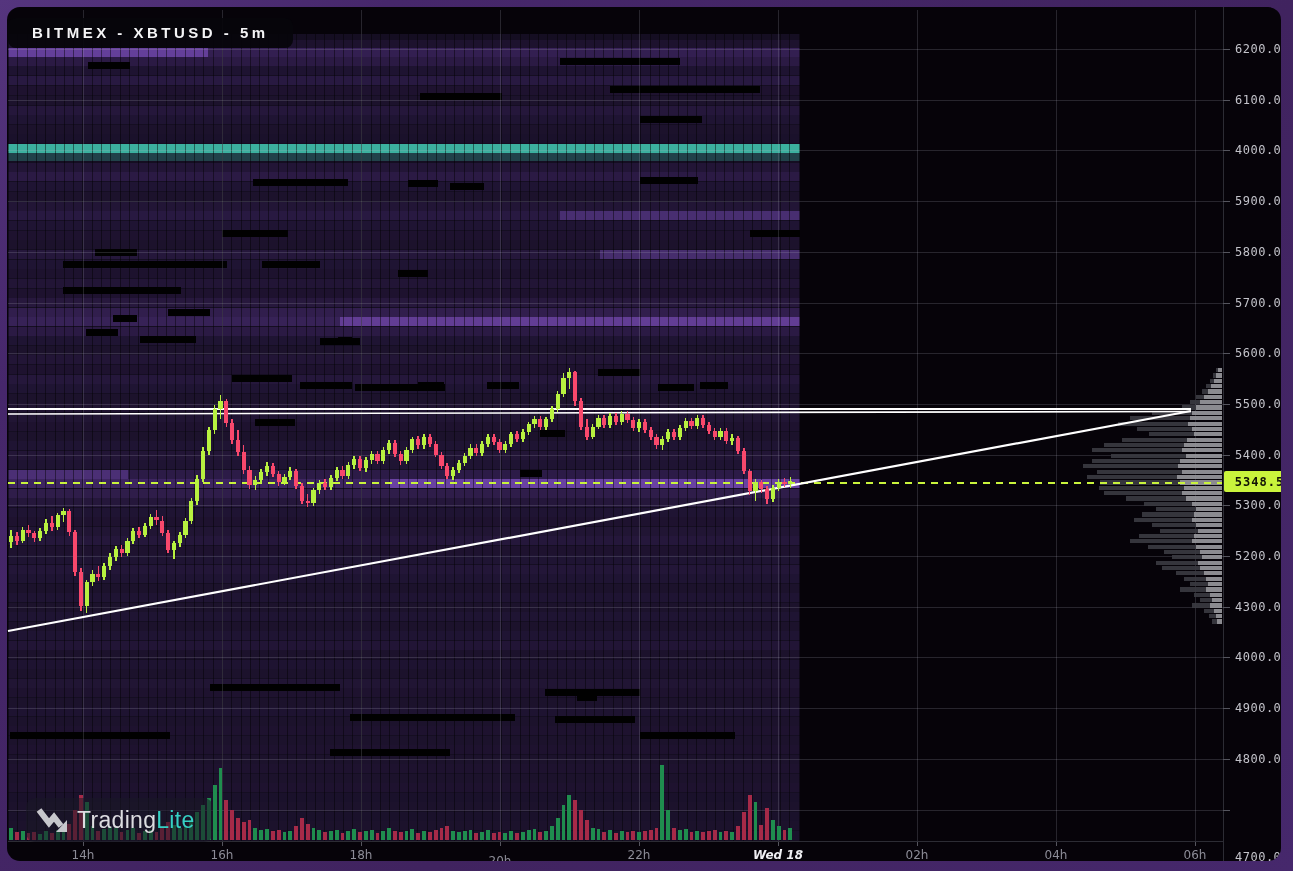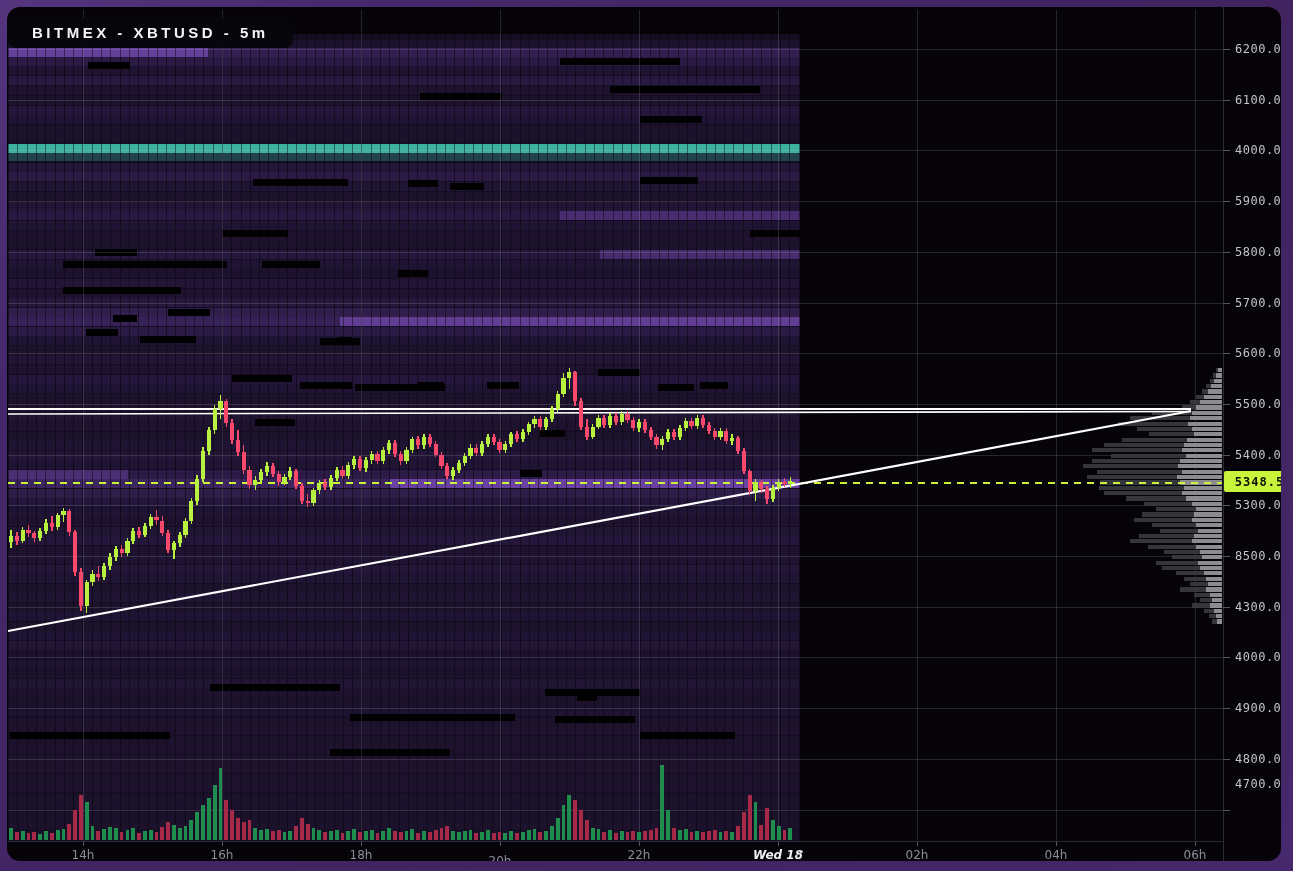--- a/index.html
+++ b/index.html
@@ -728,31 +728,31 @@
         <div class="tick-label" style="position: absolute; left: 12px; top: 288.5px;">5700.0</div>
         <div style="position: absolute; left: 0px; top: 346.2px; width: 7px; height: 1px; background: rgb(85, 85, 94);"></div>
         <div class="tick-label" style="position: absolute; left: 12px; top: 339.2px;">5600.0</div>
         <div style="position: absolute; left: 0px; top: 396.9px; width: 7px; height: 1px; background: rgb(85, 85, 94);"></div>
         <div class="tick-label" style="position: absolute; left: 12px; top: 389.9px;">5500.0</div>
         <div style="position: absolute; left: 0px; top: 447.6px; width: 7px; height: 1px; background: rgb(85, 85, 94);"></div>
         <div class="tick-label" style="position: absolute; left: 12px; top: 440.6px;">5400.0</div>
         <div style="position: absolute; left: 0px; top: 498.3px; width: 7px; height: 1px; background: rgb(85, 85, 94);"></div>
         <div class="tick-label" style="position: absolute; left: 12px; top: 491.3px;">5300.0</div>
         <div style="position: absolute; left: 0px; top: 549px; width: 7px; height: 1px; background: rgb(85, 85, 94);"></div>
-        <div class="tick-label" style="position: absolute; left: 12px; top: 542px;">8500.0</div>
+        <div class="tick-label" style="position: absolute; left: 12px; top: 542px;">5200.0</div>
         <div style="position: absolute; left: 0px; top: 599.7px; width: 7px; height: 1px; background: rgb(85, 85, 94);"></div>
         <div class="tick-label" style="position: absolute; left: 12px; top: 592.7px;">4300.0</div>
         <div style="position: absolute; left: 0px; top: 650.4px; width: 7px; height: 1px; background: rgb(85, 85, 94);"></div>
         <div class="tick-label" style="position: absolute; left: 12px; top: 643.4px;">4000.0</div>
         <div style="position: absolute; left: 0px; top: 701.1px; width: 7px; height: 1px; background: rgb(85, 85, 94);"></div>
         <div class="tick-label" style="position: absolute; left: 12px; top: 694.1px;">4900.0</div>
         <div style="position: absolute; left: 0px; top: 751.8px; width: 7px; height: 1px; background: rgb(85, 85, 94);"></div>
         <div class="tick-label" style="position: absolute; left: 12px; top: 744.8px;">4800.0</div>
         <div style="position: absolute; left: 0px; top: 802.5px; width: 7px; height: 1px; background: rgb(85, 85, 94);"></div>
-        <div class="tick-label" style="position: absolute; left: 12px; top: 770px;">4700.0</div>
+        <div class="tick-label" style="position: absolute; left: 12px; top: 843px;">4700.0</div>
       </div>
     <div id="time-axis" class="layer" style="z-index:30;top:834px;height:20px;">
         <div style="position: absolute; left: 1px; top: 0px; width: 1215px; height: 1px; background: rgb(44, 44, 52);"></div>
         <div style="position: absolute; left: 76px; top: 1px; width: 1px; height: 4px; background: rgb(85, 85, 94);"></div>
         <div class="time-label" style="position: absolute; left: 76px; top: 7px;">14h</div>
         <div style="position: absolute; left: 215px; top: 1px; width: 1px; height: 4px; background: rgb(85, 85, 94);"></div>
         <div class="time-label" style="position: absolute; left: 215px; top: 7px;">16h</div>
         <div style="position: absolute; left: 354px; top: 1px; width: 1px; height: 4px; background: rgb(85, 85, 94);"></div>
         <div class="time-label" style="position: absolute; left: 354px; top: 7px;">18h</div>
         <div style="position: absolute; left: 493px; top: 1px; width: 1px; height: 4px; background: rgb(85, 85, 94);"></div>
@@ -764,16 +764,23 @@
         <div style="position: absolute; left: 910px; top: 1px; width: 1px; height: 4px; background: rgb(85, 85, 94);"></div>
         <div class="time-label" style="position: absolute; left: 910px; top: 7px;">02h</div>
         <div style="position: absolute; left: 1049px; top: 1px; width: 1px; height: 4px; background: rgb(85, 85, 94);"></div>
         <div class="time-label" style="position: absolute; left: 1049px; top: 7px;">04h</div>
         <div style="position: absolute; left: 1188px; top: 1px; width: 1px; height: 4px; background: rgb(85, 85, 94);"></div>
         <div class="time-label" style="position: absolute; left: 1188px; top: 7px;">06h</div>
       </div>
 
     <div class="title-pill">BITMEX - XBTUSD - 5m</div>
 
+    <div class="logo-pill">
+      <svg width="32" height="30" viewBox="0 0 32 30">
+        <path d="M3 5 L13 18 L18 12 L25 21" stroke="#c7c7cc" stroke-width="6" fill="none"></path>
+        <polygon points="20,27 31,27 31,15" fill="#c7c7cc"></polygon>
+      </svg>
+      <div class="logo-text"><span>Trading</span><span class="accent">Lite</span></div>
+    </div>
 
     <div class="price-badge">5348.5</div>
   </div>
 </div>
 
 </body></html>

